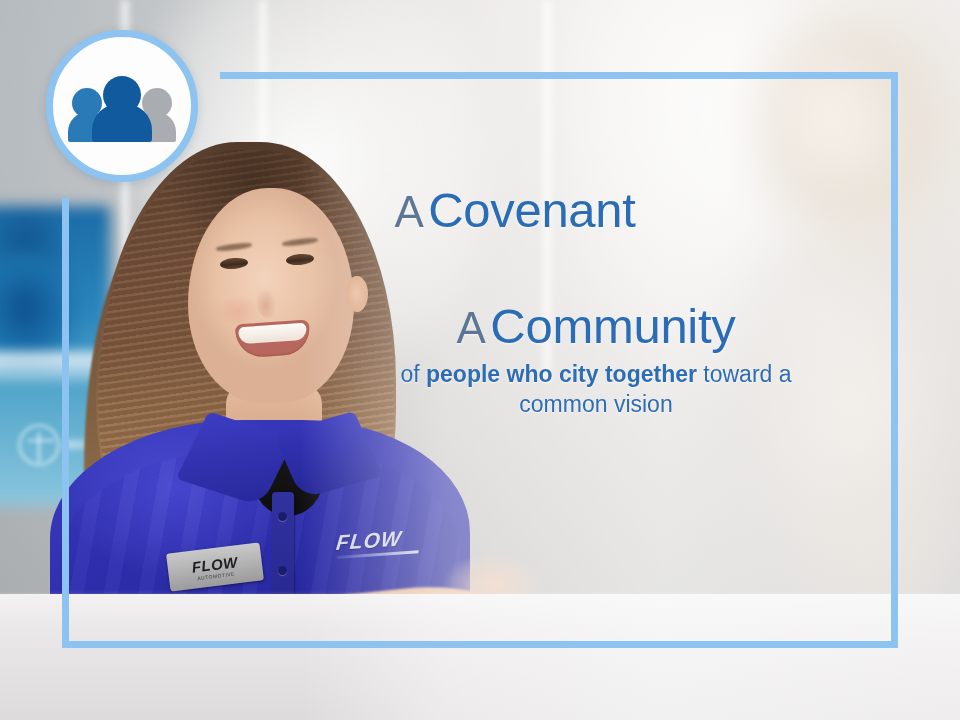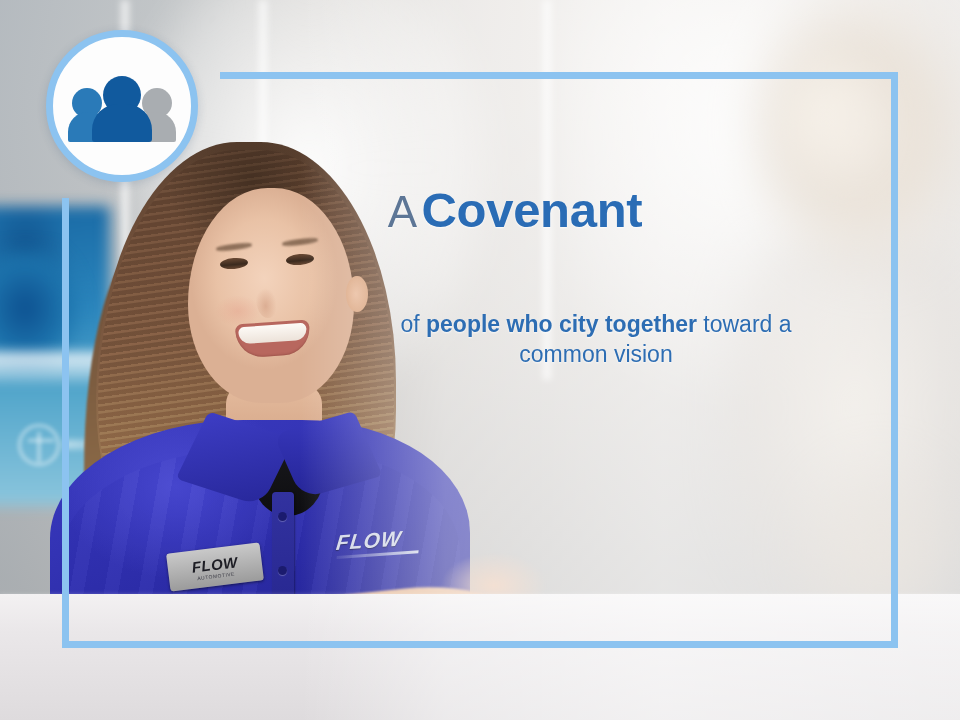--- a/index.html
+++ b/index.html
@@ -336,21 +336,21 @@
   .block { position:absolute; text-align:center; }
   .block .lead {
     line-height:1.02;
     text-shadow:0 1px 2px rgba(255,255,255,.75);
     white-space:nowrap;
   }
   .lead .a {
     font-size:44px; font-weight:normal; color:#5d7696;
   }
   .lead .word {
-    font-size:49px; font-weight:bold; color:#2a6cb5; letter-spacing:-.3px;
+    font-size:49px; font-weight:normal; color:#2a6cb5; letter-spacing:-.3px;
   }
   .sub {
     font-size:23px; color:#2d6db3; line-height:1.32; margin-top:7px;
     text-shadow:0 1px 2px rgba(255,255,255,.75);
   }
   .sub b { font-weight:bold; }
 
   #b1 { left:330px; top:186px; width:370px; }
   #b2 { left:388px; top:302px; width:416px; }
   #b3 { left:450px; top:460px; width:428px; }
@@ -448,17 +448,21 @@
 
 
   <div class="block" id="b1">
     <div class="lead">
       <span class="a">A</span>
       <span class="word">Covenant</span>
     </div>
   </div>
 
   <div class="block" id="b2">
+    <div class="lead">
+      <span class="a">A</span>
+      <span class="word">Community</span>
+    </div>
     <div class="sub"><span>of </span><b>people who city together</b><span> toward a common vision</span></div>
   </div>
 
 
 </div>
 
 </body></html>

